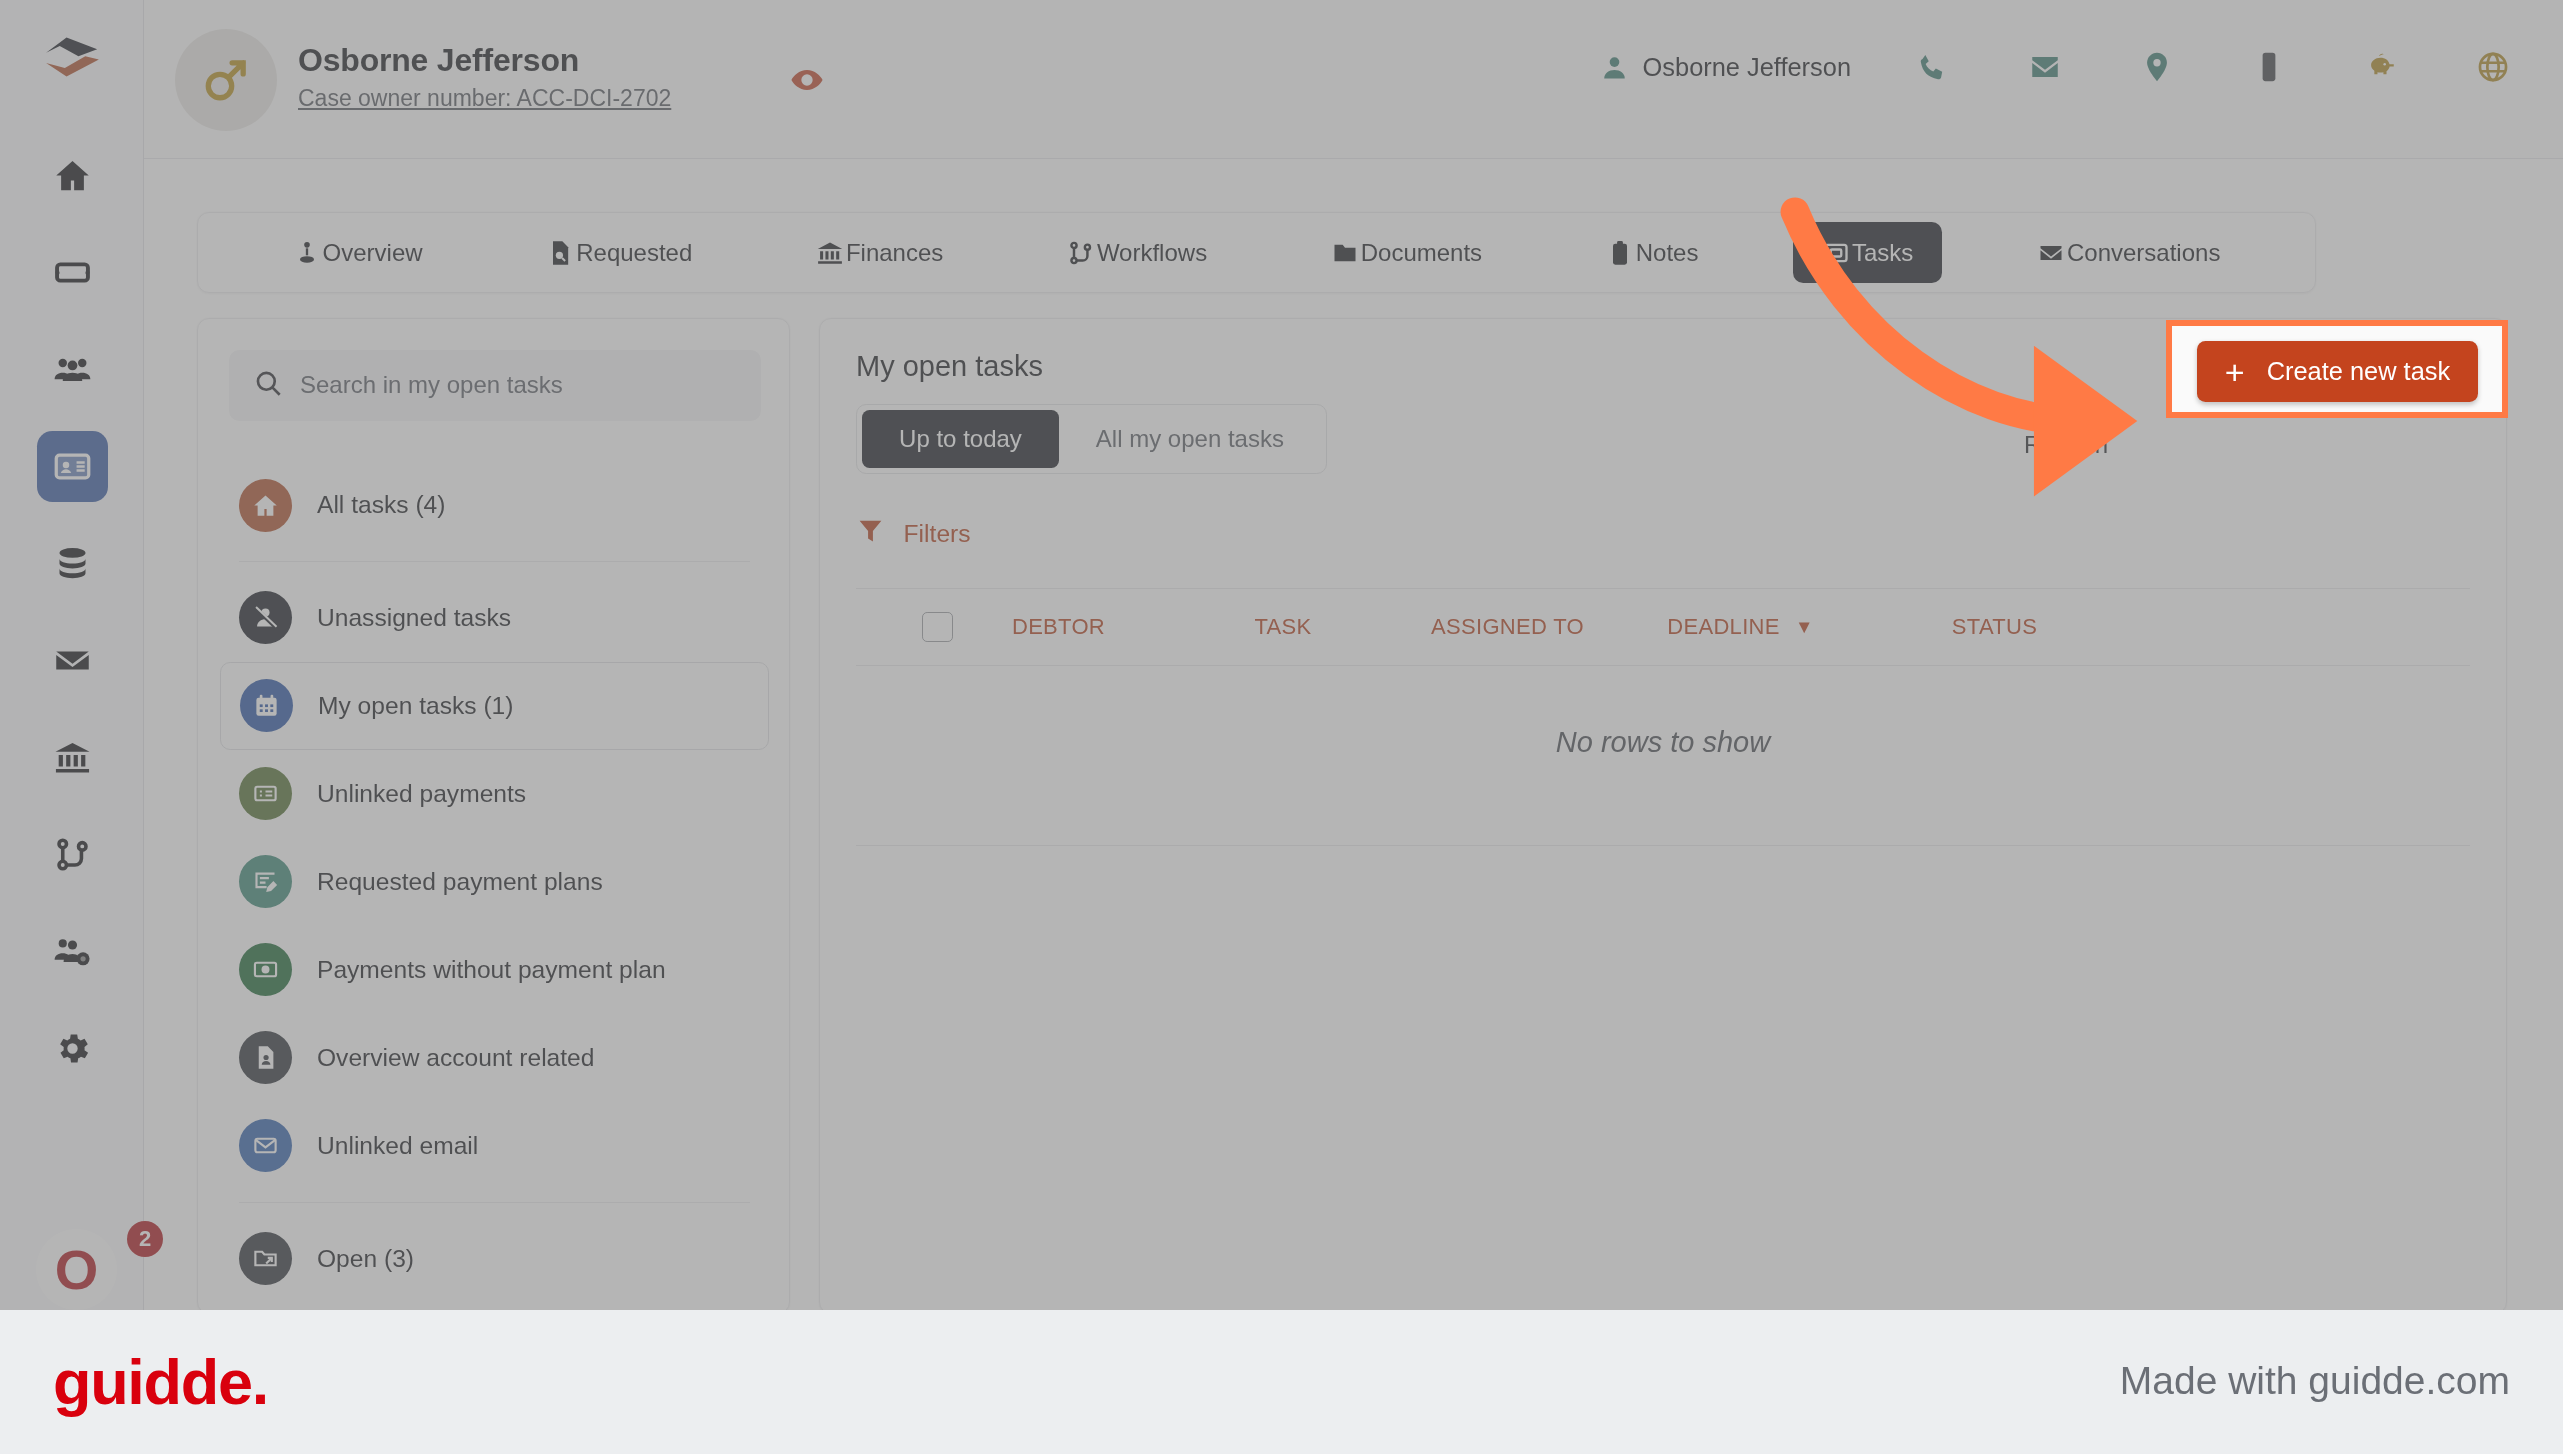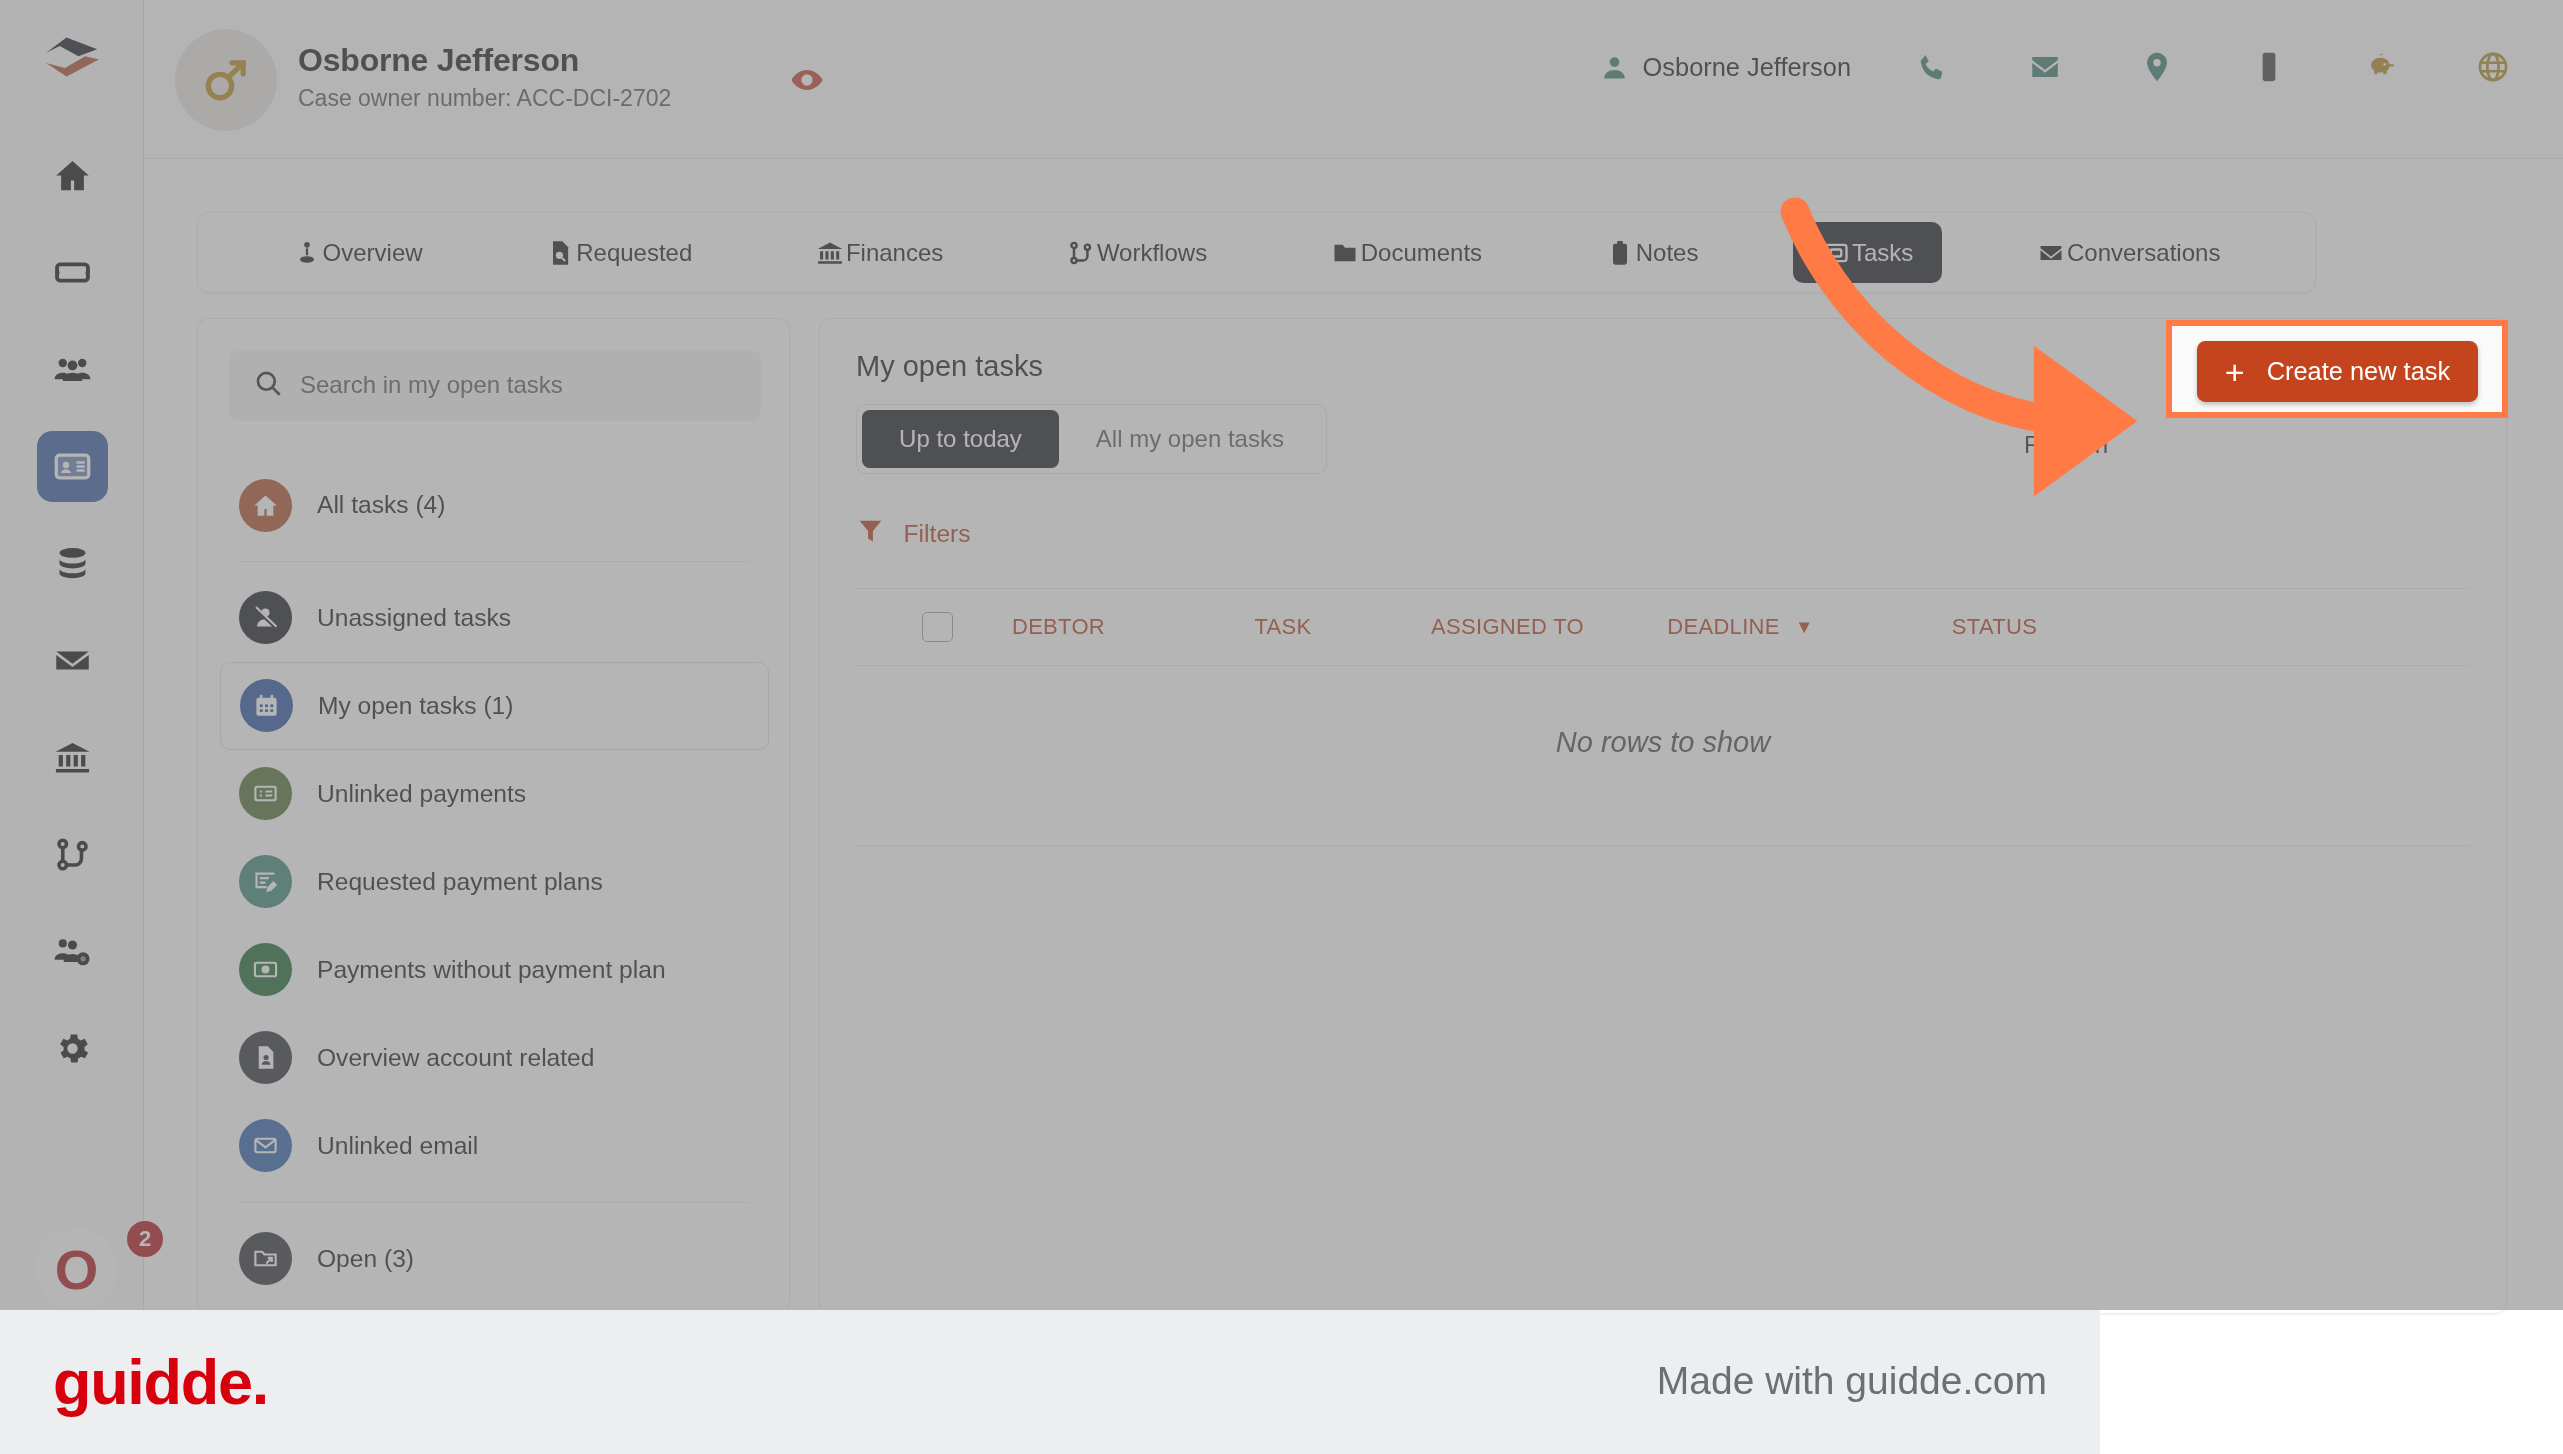--- a/index.html
+++ b/index.html
@@ -77,21 +77,21 @@
     display: flex; align-items: center; justify-content: center;
   }
   .case-avatar svg { width: 53px; height: 53px; }
   .case-title {
     position: absolute; left: 154px; top: 42px;
     font-size: 32px; font-weight: 700; color: #1d1f24;
     letter-spacing: -0.2px;
   }
   .case-sub {
     position: absolute; left: 154px; top: 85px;
-    font-size: 23px; color: #585c63;
+    font-size: 23px; color: #585c63; text-decoration: underline;
   }
   .case-eye {
     position: absolute; left: 646px; top: 63px;
     width: 34px; height: 34px; color: #c1472a;
   }
   .case-eye svg { width: 34px; height: 34px; }
 
   .hdr-user {
     position: absolute; left: 1456px; top: 53px;
     display: flex; align-items: center; gap: 13.6px;
@@ -241,21 +241,21 @@
     background: #c4441e; border-radius: 8.5px;
     display: flex; align-items: center; justify-content: center; gap: 22px;
     color: #ffffff; font-size: 25.4px;
     box-shadow: 0 2.5px 5.1px rgba(0,0,0,0.22);
     z-index: 62;
   }
   .cta .plus { font-size: 34px; font-weight: 400; line-height: 1; }
 
   
   .footer {
-    position: absolute; left: 0; bottom: 0; width: 2100px; height: 144px;
+    position: absolute; left: 0; bottom: 0; width: 2563px; height: 144px;
     background: #eceef0;
     z-index: 80;
   }
   .footer-logo {
     position: absolute; left: 53px; top: 36px;
     font-size: 63px; font-weight: 700; color: #d9000d;
     letter-spacing: -1.3px;
   }
   .footer-right {
     position: absolute; right: 53px; top: 49px;

